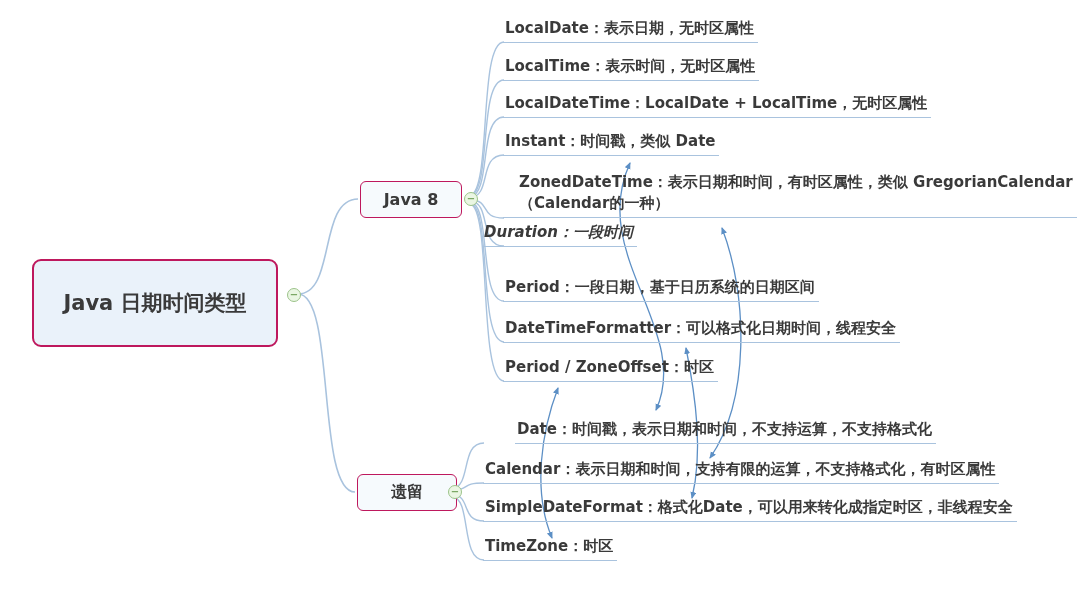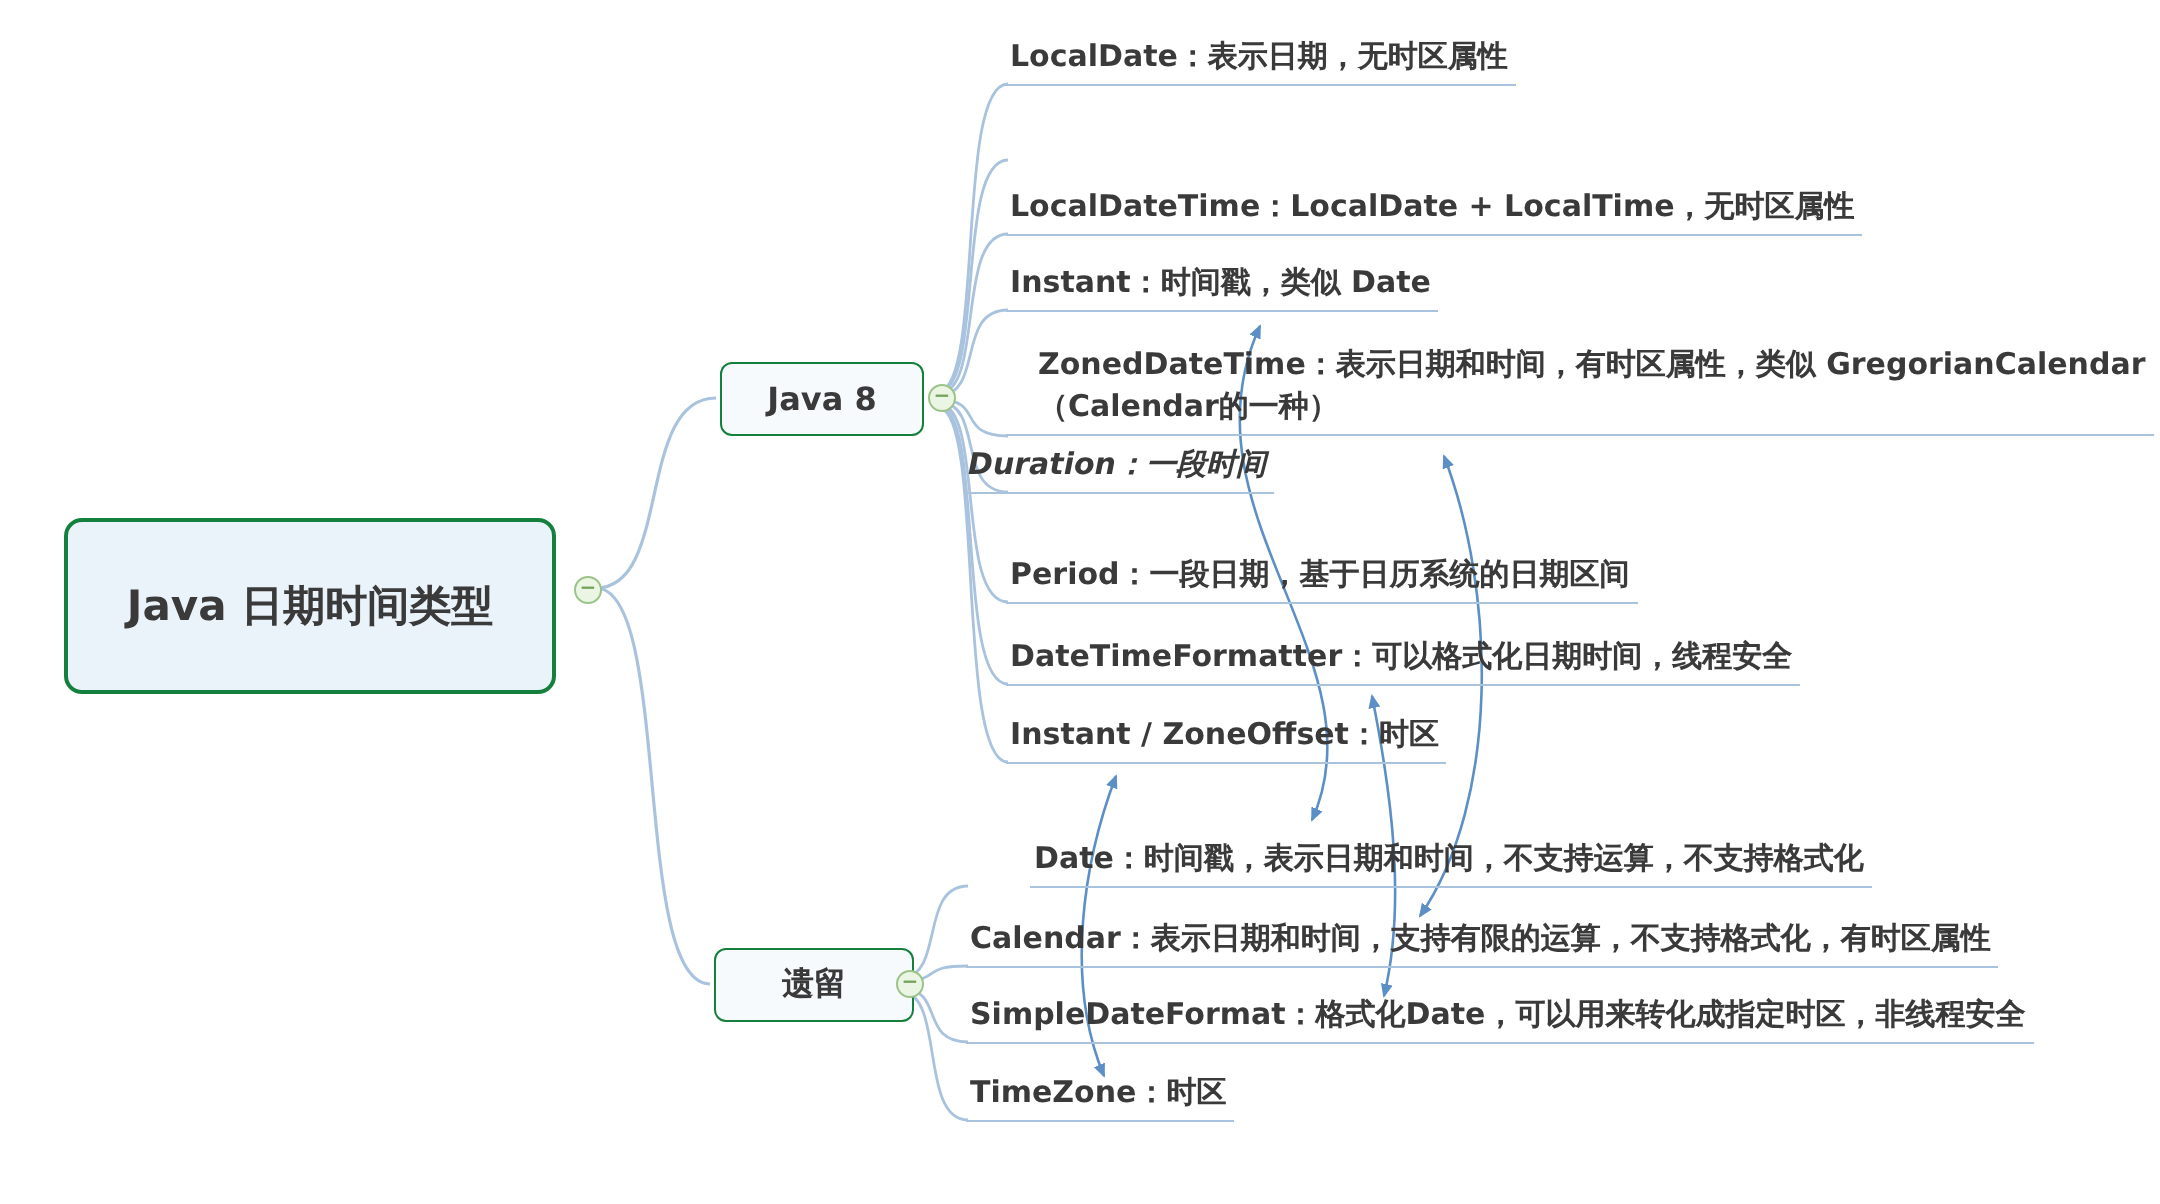--- a/index.html
+++ b/index.html
@@ -6,21 +6,21 @@
   #canvas{
     position:relative;width:1080px;height:602px;overflow:hidden;
     background:#ffffff;
     font-family:"DejaVu Sans","Liberation Sans",sans-serif;
     color:#3a3a3a;
   }
   svg.links{position:absolute;left:0;top:0;width:1080px;height:602px;}
 
   .node{
     position:absolute;display:flex;align-items:center;justify-content:center;
-    border:2px solid #15803d;background:#eaf2fa;border-radius:9px;
+    border:2px solid #be185d;background:#eaf2fa;border-radius:9px;
     font-weight:bold;box-sizing:border-box;
   }
   .node.root{left:32px;top:259px;width:246px;height:88px;font-size:21px;}
   .node.branch{border-width:1.5px;background:#f6fafd;border-radius:6px;font-size:16px;}
   .node.java8{left:360px;top:181px;width:102px;height:37px;}
   .node.legacy{left:357px;top:474px;width:100px;height:37px;}
 
   .badge{
     position:absolute;width:14px;height:14px;border-radius:50%;
     background:#eaf6e3;border:1px solid #9cc38a;box-sizing:border-box;
@@ -80,29 +80,30 @@
   <div class="node root">Java 日期时间类型</div>
   <div class="badge" style="left:287px;top:288px;">−</div>
 
   <div class="node branch java8">Java 8</div>
   <div class="badge" style="left:464px;top:192px;">−</div>
 
   <div class="node branch legacy">遗留</div>
   <div class="badge" style="left:448px;top:485px;">−</div>
 
   <div class="leaf" style="left:503px;top:18px;">LocalDate：表示日期，无时区属性</div>
+  <div class="leaf" style="left:503px;top:56px;">LocalTime：表示时间，无时区属性</div>
   <div class="leaf" style="left:503px;top:93px;">LocalDateTime：LocalDate + LocalTime，无时区属性</div>
   <div class="leaf" style="left:503px;top:131px;">Instant：时间戳，类似 Date</div>
   <div class="leaf" style="left:503px;top:172px;">
       <span>ZonedDateTime：表示日期和时间，有时区属性，类似 GregorianCalendar</span>
       <span>（Calendar的一种）</span>
   </div>
   <div class="leaf" style="left:482px;top:222px;font-style:italic;">Duration：一段时间</div>
   <div class="leaf" style="left:503px;top:277px;">Period：一段日期，基于日历系统的日期区间</div>
   <div class="leaf" style="left:503px;top:318px;">DateTimeFormatter：可以格式化日期时间，线程安全</div>
-  <div class="leaf" style="left:503px;top:357px;">Instant / ZoneOffset：时区</div>
+  <div class="leaf" style="left:503px;top:357px;">Period / ZoneOffset：时区</div>
 
   <div class="leaf" style="left:483px;top:419px;margin-left:32px;">Date：时间戳，表示日期和时间，不支持运算，不支持格式化</div>
   <div class="leaf" style="left:483px;top:459px;">Calendar：表示日期和时间，支持有限的运算，不支持格式化，有时区属性</div>
   <div class="leaf" style="left:483px;top:497px;">SimpleDateFormat：格式化Date，可以用来转化成指定时区，非线程安全</div>
   <div class="leaf" style="left:483px;top:536px;">TimeZone：时区</div>
 
 </div>
 
 </body></html>

